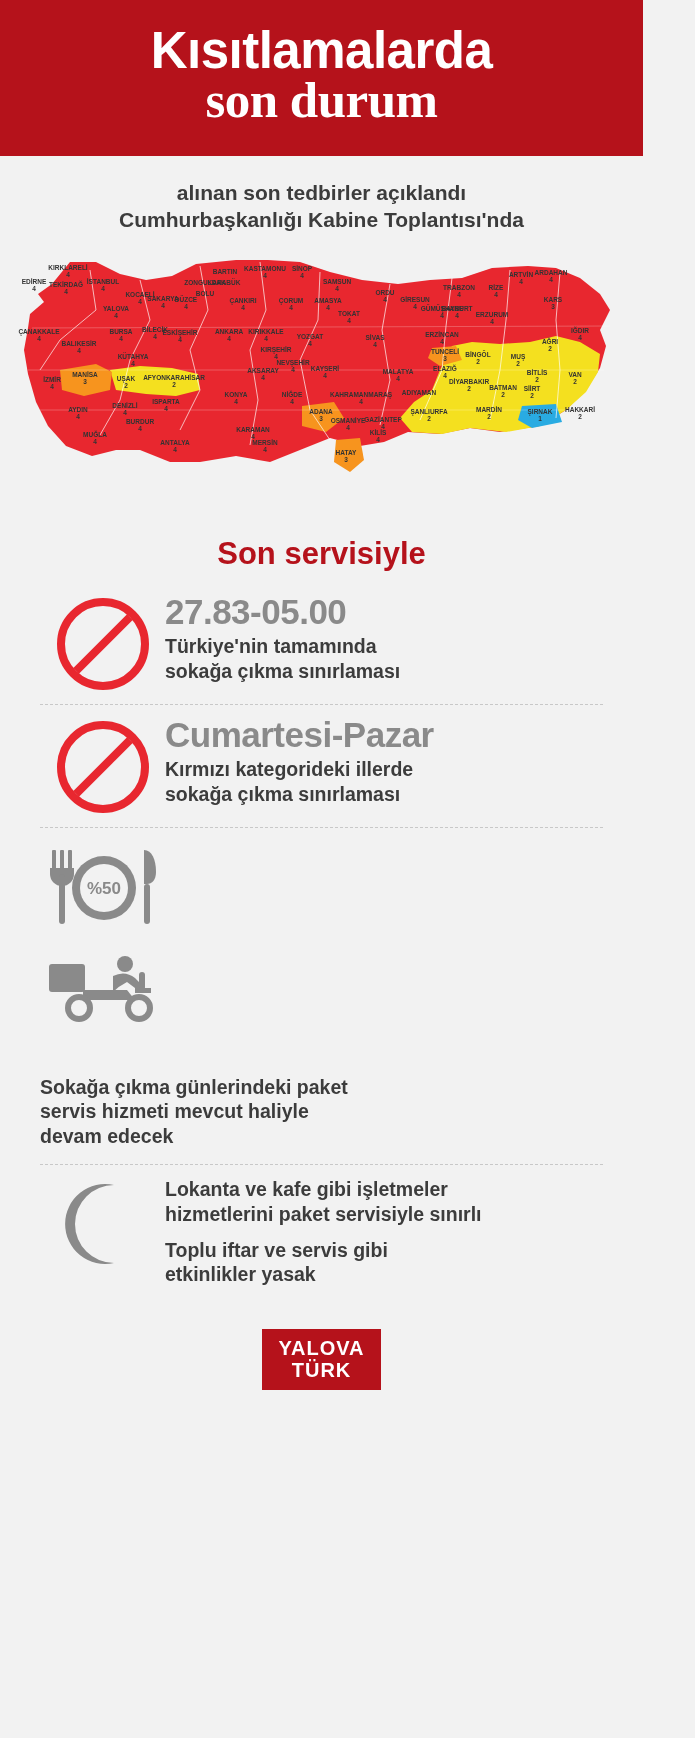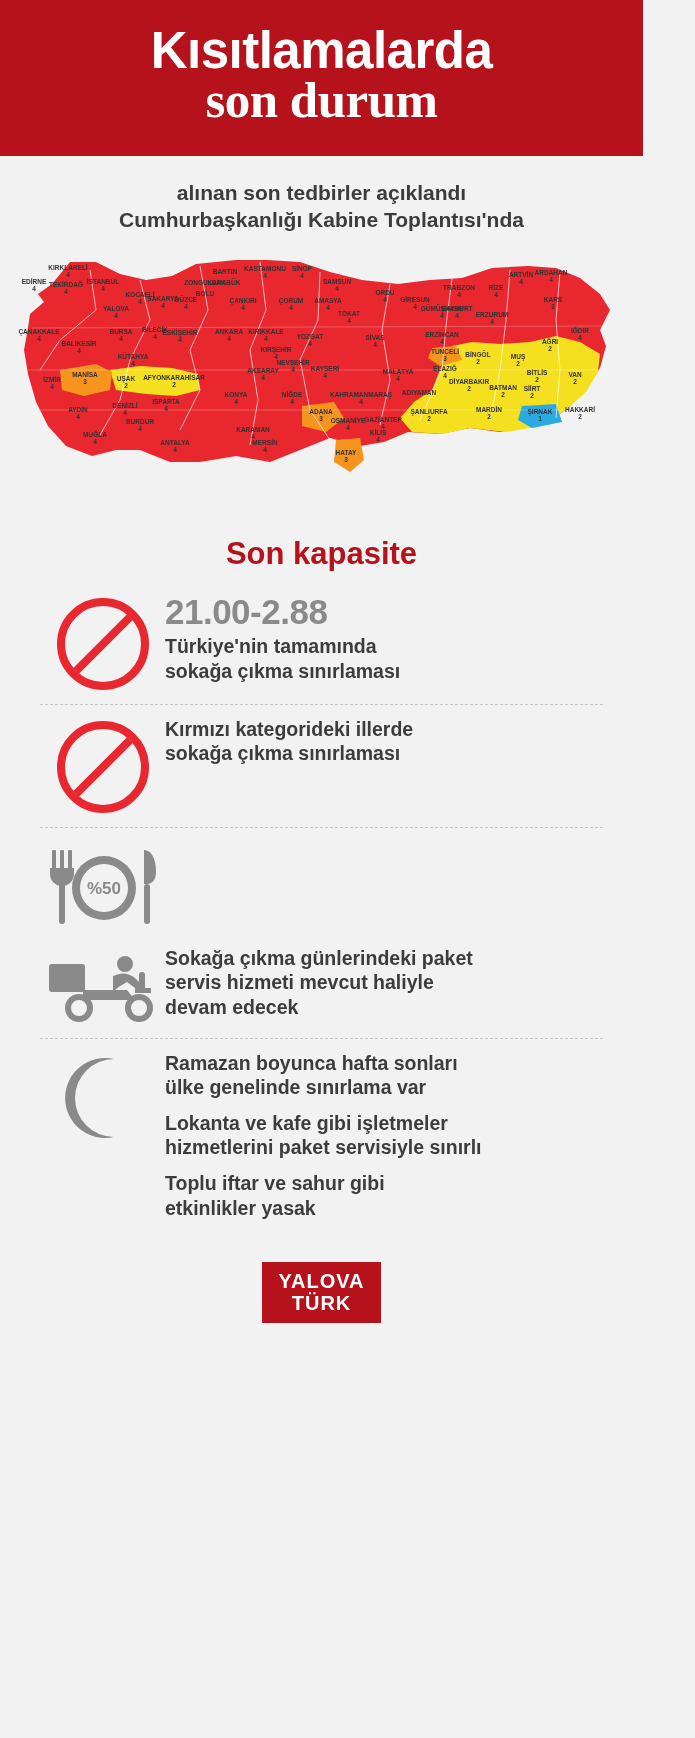--- a/index.html
+++ b/index.html
@@ -278,40 +278,41 @@
         <div class="city-label" style="left: 125px; top: 159px;"><span>DENİZLİ</span><span class="num">4</span></div>
         <div class="city-label" style="left: 95px; top: 188px;"><span>MUĞLA</span><span class="num">4</span></div>
         <div class="city-label" style="left: 78px; top: 163px;"><span>AYDIN</span><span class="num">4</span></div>
         <div class="city-label" style="left: 126px; top: 132px;"><span>UŞAK</span><span class="num">2</span></div>
         <div class="city-label" style="left: 174px; top: 131px;"><span>AFYONKARAHİSAR</span><span class="num">2</span></div>
         <div class="city-label" style="left: 85px; top: 128px;"><span>MANİSA</span><span class="num">3</span></div>
         <div class="city-label" style="left: 52px; top: 133px;"><span>İZMİR</span><span class="num">4</span></div>
       </div>
   </div>
 
-  <div class="section-title">Son kapasite</div>
+  <div class="section-title">Son servisiyle</div>
 
   <div class="items">
 
     <div class="item">
       <div class="icon-col">
         <div class="noentry"></div>
       </div>
       <div class="text-col">
-        <div class="item-title">21.00-2.88</div>
+        <div class="item-title">27.83-05.00</div>
         <div class="item-body" style="white-space:pre-line">Türkiye'nin tamamında
 sokağa çıkma sınırlaması</div>
       </div>
     </div>
 
     <div class="item with-rule">
       <div class="icon-col">
         <div class="noentry"></div>
       </div>
       <div class="text-col">
+        <div class="item-title">Cumartesi-Pazar</div>
         <div class="item-body" style="white-space:pre-line">Kırmızı kategorideki illerde
 sokağa çıkma sınırlaması</div>
       </div>
     </div>
 
     <div class="item with-rule">
       <div class="icon-col">
         <svg width="118" height="86" viewBox="0 0 118 86">
 
           <g fill="#8a8a8a">
@@ -327,21 +328,21 @@
           <text x="60" y="50" text-anchor="middle" font-family="Liberation Sans, sans-serif" font-size="17" font-weight="bold" fill="#8a8a8a">%50</text>
 
           <g fill="#8a8a8a">
             <path d="M100 6 c8 0 12 10 12 22 c0 8 -4 12 -9 12 h-3 z"></path>
             <rect x="100" y="40" width="6" height="40" rx="3"></rect>
           </g>
         </svg>
       </div>
     </div>
 
-    <div class="item" style="padding-top:2px;">
+    <div class="item" style="padding-top:2px;flex-direction:column;">
       <div class="icon-col">
         <svg width="120" height="74" viewBox="0 0 120 74">
           <g fill="#8a8a8a">
 
             <rect x="6" y="14" width="36" height="28" rx="3"></rect>
 
             <circle cx="82" cy="14" r="8"></circle>
 
             <path d="M70 26 q12 -6 22 2 l10 10 h-10 l-8 -6 q-8 4 -14 10 z"></path>
 
@@ -367,25 +368,23 @@
           <g fill="#f2f2f2">
             <path d="M44 64 h40 v6 h-40 z"></path>
             <path d="M50 44 q14 -18 28 0 v20 h-28 z"></path>
             <rect x="44" y="50" width="5" height="14"></rect>
             <rect x="79" y="50" width="5" height="14"></rect>
             <circle cx="64" cy="36" r="4"></circle>
           </g>
         </svg>
       </div>
       <div class="text-col">
-        <div class="item-body para" style="white-space:pre-line">Ramazan boyunca hafta sonları
-ülke genelinde sınırlama var</div>
         <div class="item-body para" style="white-space:pre-line">Lokanta ve kafe gibi işletmeler
 hizmetlerini paket servisiyle sınırlı</div>
-        <div class="item-body para" style="white-space:pre-line">Toplu iftar ve sahur gibi
+        <div class="item-body para" style="white-space:pre-line">Toplu iftar ve servis gibi
 etkinlikler yasak</div>
       </div>
     </div>
 
   </div>
 
   <div class="footer">
     <div class="logo">
       <span>YALOVA</span>
       <span class="l2">TÜRK</span>

